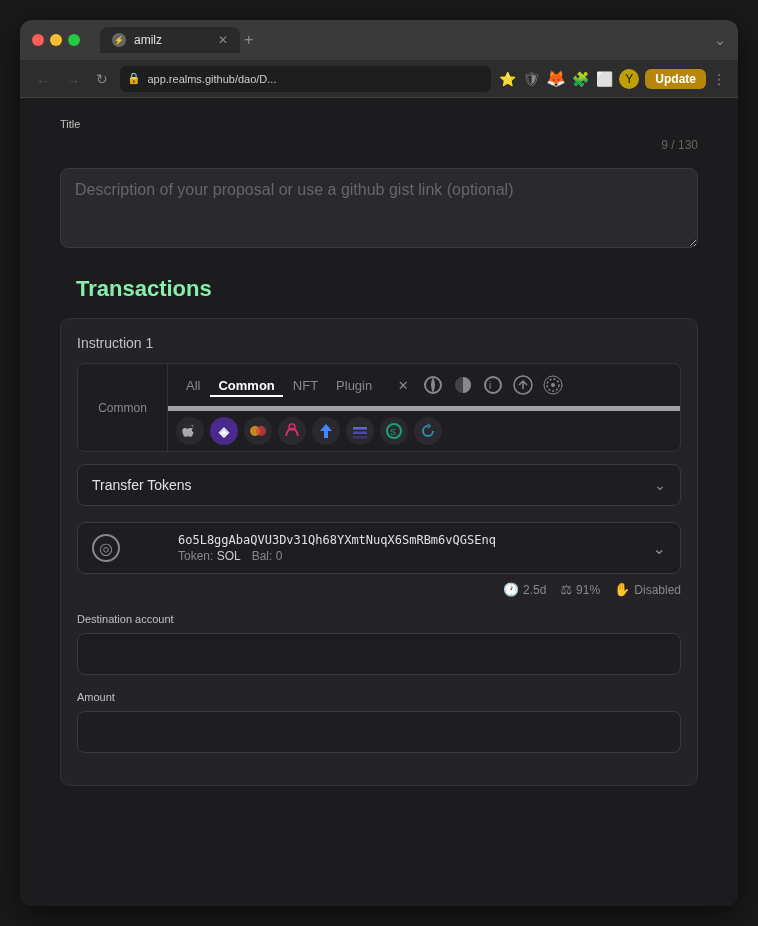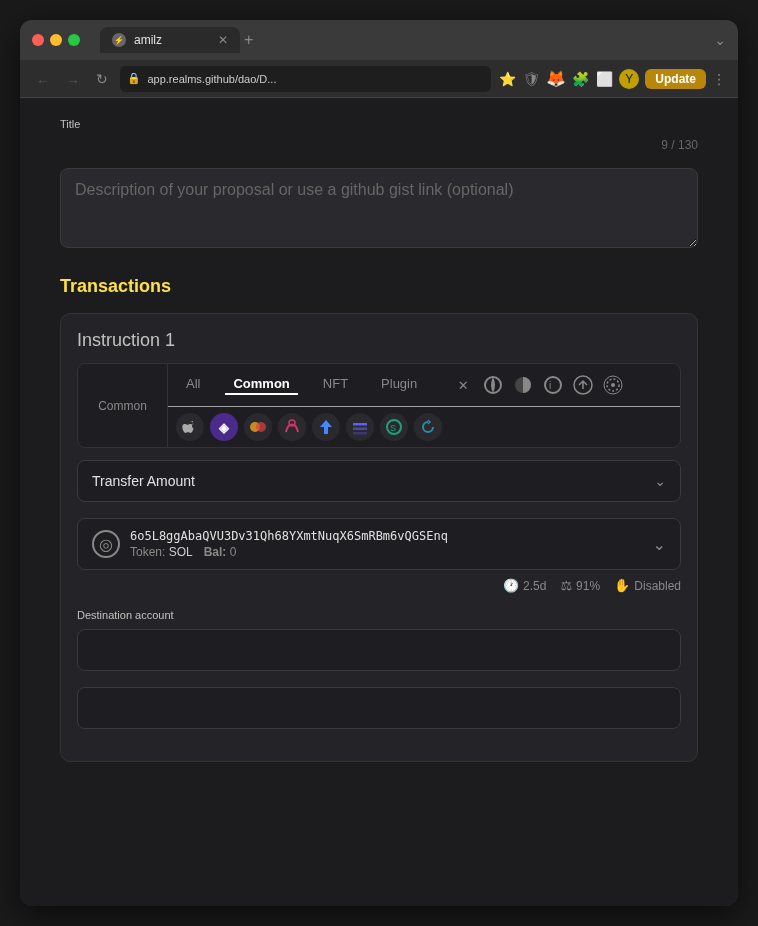--- a/index.html
+++ b/index.html
@@ -212,56 +212,56 @@
       resize: vertical;
       min-height: 80px;
       font-family: inherit;
     }
 
     .form-textarea::placeholder {
       color: #666;
     }
 
     .section-title {
-      color: #fde047;
-      font-size: 18px;
+      color: #86efac;
+      font-size: 22px;
       font-weight: 700;
-      margin: 24px 0 16px 0;
+      margin: 24px 0 16px 16px;
     }
 
     
     .instruction-card {
       background: #242428;
       border-radius: 10px;
       padding: 16px;
       border: 1px solid #333;
     }
 
     .instruction-label {
       color: #c0c0c0;
-      font-size: 18px;
+      font-size: 14px;
       font-weight: 500;
       margin-bottom: 12px;
     }
 
     
     .filter-container {
       background: #1e1e22;
       border-radius: 8px;
       border: 1px solid #333;
       overflow: hidden;
       margin-bottom: 12px;
     }
 
     .filter-tabs-row {
       display: flex;
-      align-items: flex-start;
+      align-items: center;
       padding: 8px 10px;
-      gap: 17px;
-      border-bottom: 1px solid #a3a3a3;
+      gap: 2px;
+      border-bottom: 5px solid #a3a3a3;
     }
 
     .filter-tab {
       color: #888;
       font-size: 13px;
       padding: 4px 8px;
       border-radius: 4px;
       cursor: pointer;
     }
 
@@ -364,20 +364,21 @@
       display: flex;
       align-items: center;
       justify-content: center;
       color: #888;
       font-size: 16px;
       flex-shrink: 0;
     }
 
     .account-details {
       flex: 1;
+      margin-left: 48px;
     }
 
     .account-address {
       color: #e0e0e0;
       font-size: 12px;
       font-family: monospace;
     }
 
     .account-meta {
       color: #888;
@@ -590,33 +591,33 @@
                     <path d="M14 9 A5 5 0 1 1 9 4" stroke="#2a8aaa" stroke-width="2" fill="none"></path>
                     <path d="M9 2 L11 4 L9 6" stroke="#2a8aaa" stroke-width="1.5" fill="none"></path>
                   </svg>
               </div>
             </div>
           </div>
         </div>
       </div>
 
       <div class="dropdown-select">
-        <span>Transfer Amount</span>
+        <span>Transfer Tokens</span>
         <span class="dropdown-chevron">⌄</span>
       </div>
 
       <div class="form-group">
         <div class="source-account-box">
           <div class="account-icon">◎</div>
           <div class="account-details">
             <div class="account-address">6o5L8ggAbaQVU3Dv31Qh68YXmtNuqX6SmRBm6vQGSEnq</div>
             <div class="account-meta">
               <span>Token:</span>
               <span class="account-token">SOL</span>
-              <span style="margin-left:8px;font-weight:bold;">Bal:</span>
+              <span style="margin-left:8px;">Bal:</span>
               <span>0</span>
             </div>
           </div>
           <span class="account-chevron">⌄</span>
         </div>
 
         <div class="account-stats">
           <div class="stat-item">
             <span class="stat-icon">🕐</span>
             <span>2.5d</span>
@@ -631,18 +632,19 @@
           </div>
         </div>
       </div>
 
       <div class="form-group">
         <label class="form-label">Destination account</label>
         <input type="text" class="dest-input" style="">
       </div>
 
       <div class="form-group">
+        <label class="form-label">Amount</label>
         <input type="text" class="dest-input" style="">
       </div>
 
     </div>
   </div>
 </div>
 
 </body></html>

